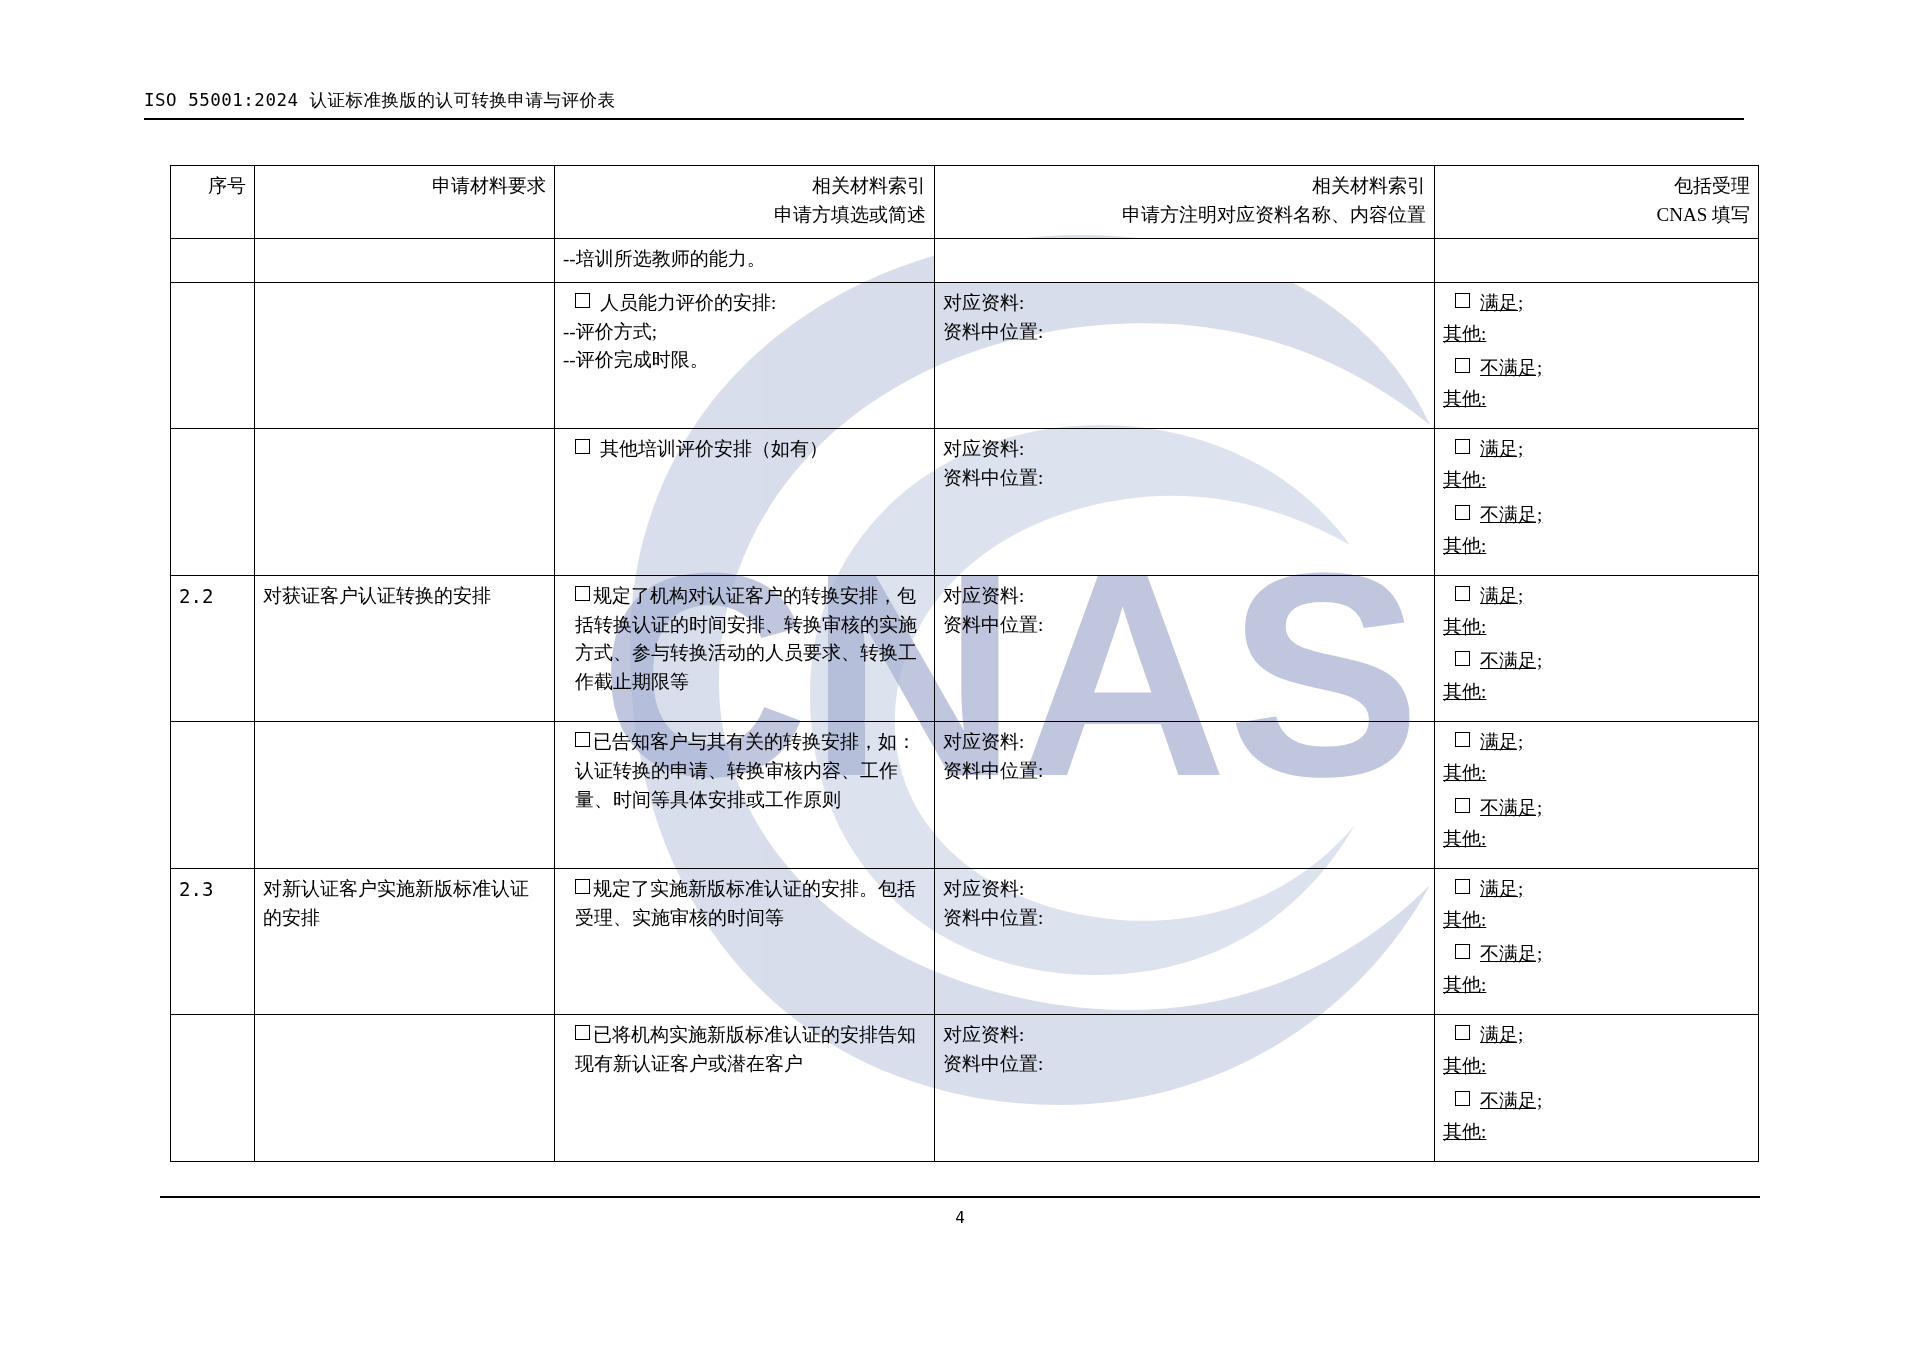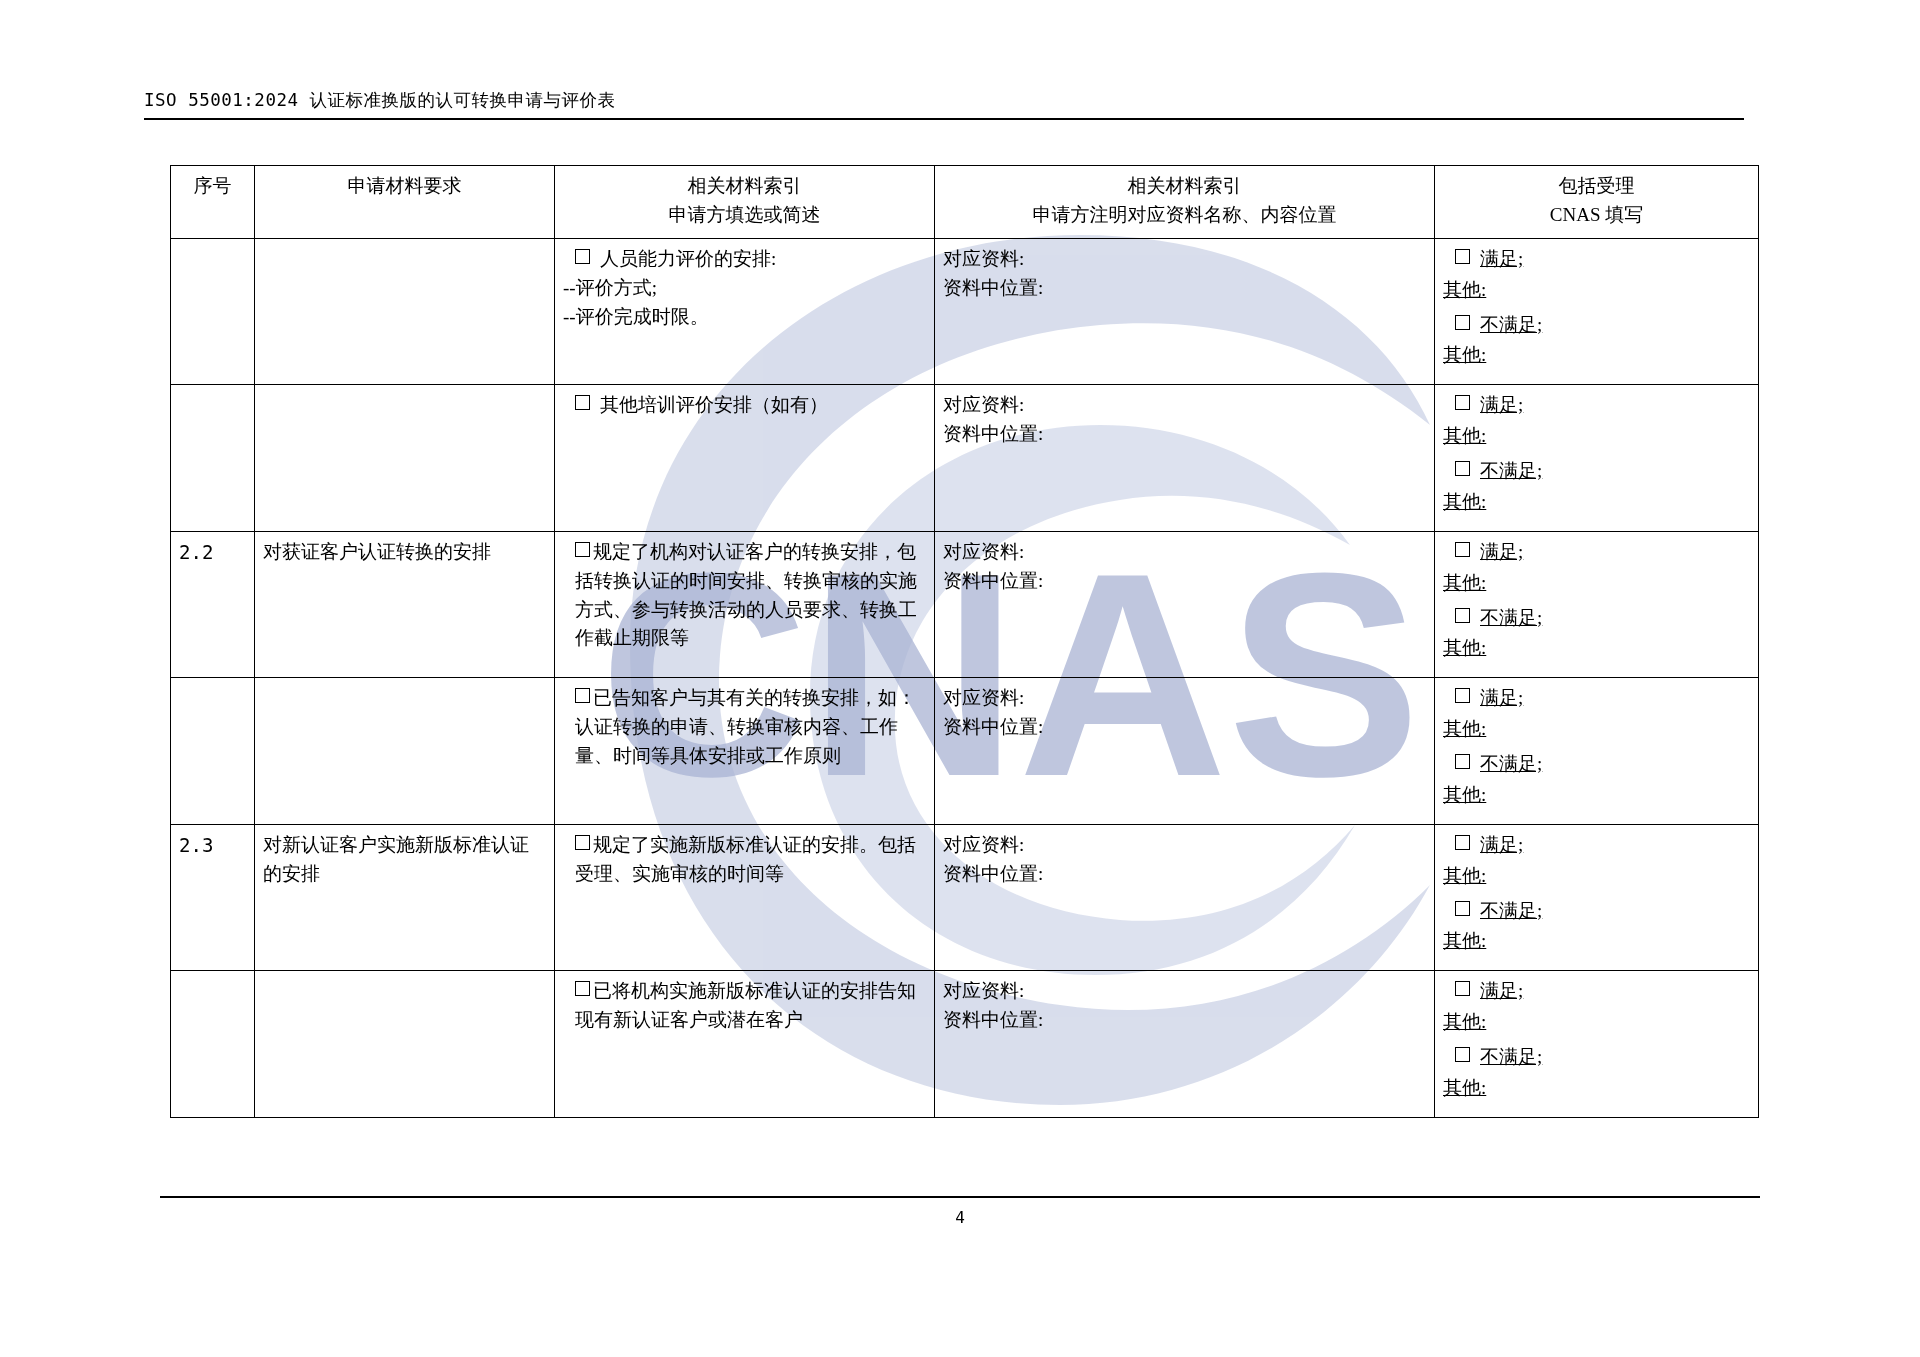--- a/index.html
+++ b/index.html
@@ -90,21 +90,21 @@
   }
   table.main td, table.main th {
     border: 1px solid #000;
     vertical-align: top;
     padding: 6px 8px 8px 8px;
     font-size: 19px;
     line-height: 1.52;
     background: transparent;
   }
   thead th {
-    text-align: center;
+    text-align: right;
     vertical-align: middle;
     font-weight: normal;
     padding: 10px 6px;
     background: #f2f2f2;
   }
   thead th .l1, thead th .l2 {
     display: block;
     white-space: nowrap;
   }
   col.c-seq { width: 84px; }
@@ -197,20 +197,29 @@
             <span class="l2">申请方注明对应资料名称、内容位置</span>
           </th>
           <th>
             <span class="l1">包括受理</span>
             <span class="l2">CNAS 填写</span>
           </th>
         </tr>
       </thead>
       <tbody>
 
+        <tr>
+          <td class="seq blank"></td>
+          <td class="req blank"></td>
+          <td class="desc">
+            <span class="line">--培训所选教师的能力。</span>
+          </td>
+          <td class="index blank" style="background:#ffffff;"></td>
+          <td class="review"></td>
+        </tr>
 
         <tr>
           <td class="seq"></td>
           <td class="req"></td>
           <td class="desc">
             <span class="cbline"><span class="cb"></span><span>人员能力评价的安排:</span></span>
             <span class="line">--评价方式;</span>
             <span class="line">--评价完成时限。</span>
           </td>
           <td class="index">

